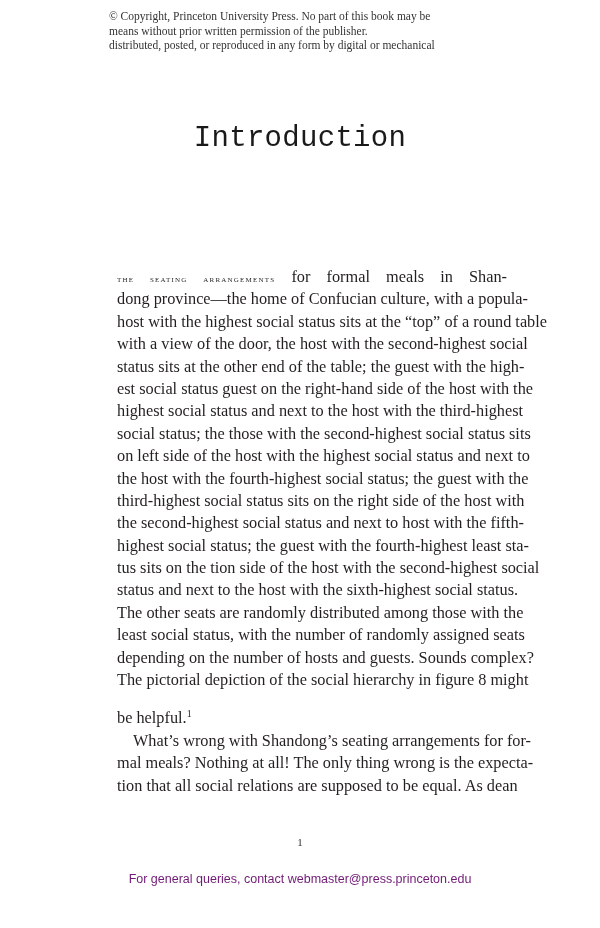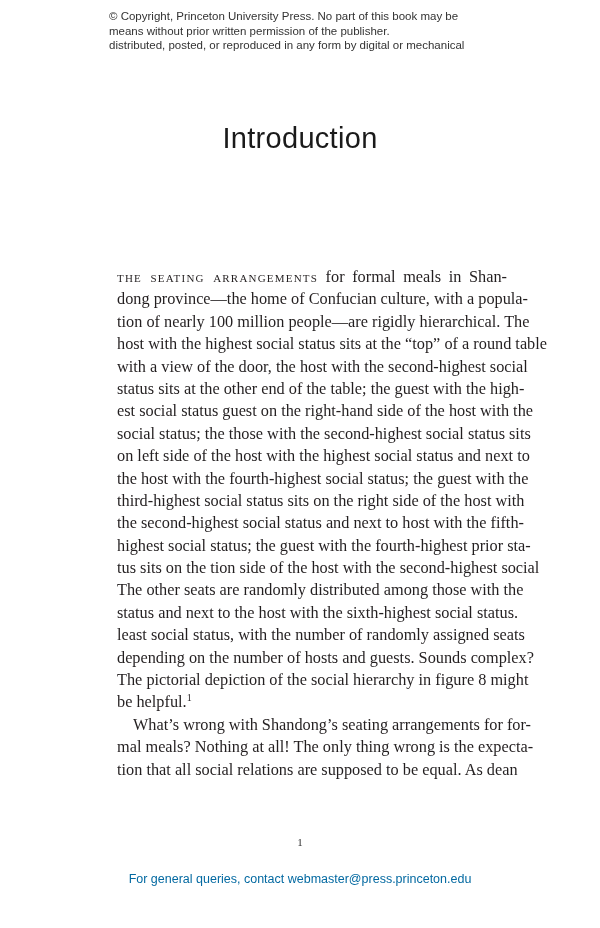--- a/index.html
+++ b/index.html
@@ -1,71 +1,71 @@
 <!DOCTYPE html>
 <html><head>
 <meta charset="utf-8">
 <style>
   html, body { margin: 0; padding: 0; background: #ffffff; }
   body { width: 600px; height: 928px; position: relative; overflow: hidden; color: #231f20; }
   .copyright {
     position: absolute; left: 109px; top: 9px; width: 400px;
-    font-family: Liberation Sans, sans-serif; font-size: 11.5px; line-height: 14.5px; color: #333;
+    font-family: Liberation Serif, serif; font-size: 11.5px; line-height: 14.5px; color: #333;
   }
   .title {
     position: absolute; left: 0; width: 600px; top: 122px; text-align: center;
-    font-family: Liberation Sans, sans-serif; font-size: 29px; color: #1a1a1a; letter-spacing: 0.3px;
+    font-family: Liberation Mono, monospace; font-size: 29px; color: #1a1a1a; letter-spacing: 0.3px;
   }
   .body-text {
     position: absolute; left: 117px; top: 266px; width: 390px;
     font-family: "Liberation Serif", serif; font-size: 16.3px; line-height: 22.4px; color: #231f20;
   }
   .line { white-space: nowrap; text-align: justify; text-align-last: justify; display: block; height: 22.4px; }
-  .line.last { text-align-last: left; }
+  .line.last { text-align-last: left; margin-top: 16px; }
   .line.indent { padding-left: 16px; }
-  .smallcaps { font-variant: small-caps; letter-spacing: 1.2px; font-size: 15px; }
+  .smallcaps { font-variant: small-caps; letter-spacing: 1.2px; font-size: 10px; }
   sup { font-size: 10px; line-height: 0; vertical-align: 6px; }
   .page-number {
     position: absolute; left: 0; width: 600px; top: 836px; text-align: center;
     font-family: "Liberation Serif", serif; font-size: 11px; color: #333;
   }
   .footer {
     position: absolute; left: 0; width: 600px; top: 872px; text-align: center;
-    font-family: "Liberation Sans", sans-serif; font-size: 12.5px; color: #0369a1;
+    font-family: "Liberation Sans", sans-serif; font-size: 12.5px; color: #701a75;
   }
 </style>
 </head>
 <body>
 
 <div class="copyright">
   <div>© Copyright, Princeton University Press. No part of this book may be</div>
   <div>means without prior written permission of the publisher.</div>
   <div>distributed, posted, or reproduced in any form by digital or mechanical</div>
 </div>
 
 <div class="title">Introduction</div>
 
 <div class="body-text">
   <div>
     <span class="line"><span class="smallcaps">the seating arrangements</span><span> for formal meals in Shan-</span></span>
     <span class="line">dong province—the home of Confucian culture, with a popula-</span>
-    <span class="line">tion of nearly 100 million people—are rigidly hierarchical. The</span>
     <span class="line">host with the highest social status sits at the “top” of a round table</span>
     <span class="line">with a view of the door, the host with the second-highest social</span>
     <span class="line">status sits at the other end of the table; the guest with the high-</span>
     <span class="line">est social status guest on the right-hand side of the host with the</span>
+    <span class="line">highest social status and next to the host with the third-highest</span>
     <span class="line">social status; the those with the second-highest social status sits</span>
     <span class="line">on left side of the host with the highest social status and next to</span>
     <span class="line">the host with the fourth-highest social status; the guest with the</span>
     <span class="line">third-highest social status sits on the right side of the host with</span>
     <span class="line">the second-highest social status and next to host with the fifth-</span>
-    <span class="line">highest social status; the guest with the fourth-highest prior sta-</span>
+    <span class="line">highest social status; the guest with the fourth-highest least sta-</span>
     <span class="line">tus sits on the tion side of the host with the second-highest social</span>
+    <span class="line">status and next to the host with the sixth-highest social status.</span>
     <span class="line">The other seats are randomly distributed among those with the</span>
-    <span class="line">status and next to the host with the sixth-highest social status.</span>
     <span class="line">least social status, with the number of randomly assigned seats</span>
     <span class="line">depending on the number of hosts and guests. Sounds complex?</span>
     <span class="line">The pictorial depiction of the social hierarchy in figure 8 might</span>
     <span class="line last"><span>be helpful.</span><sup>1</sup></span>
   </div>
   <div>
     <span class="line indent">What’s wrong with Shandong’s seating arrangements for for-</span>
     <span class="line">mal meals? Nothing at all! The only thing wrong is the expecta-</span>
     <span class="line">tion that all social relations are supposed to be equal. As dean</span>
   </div>

